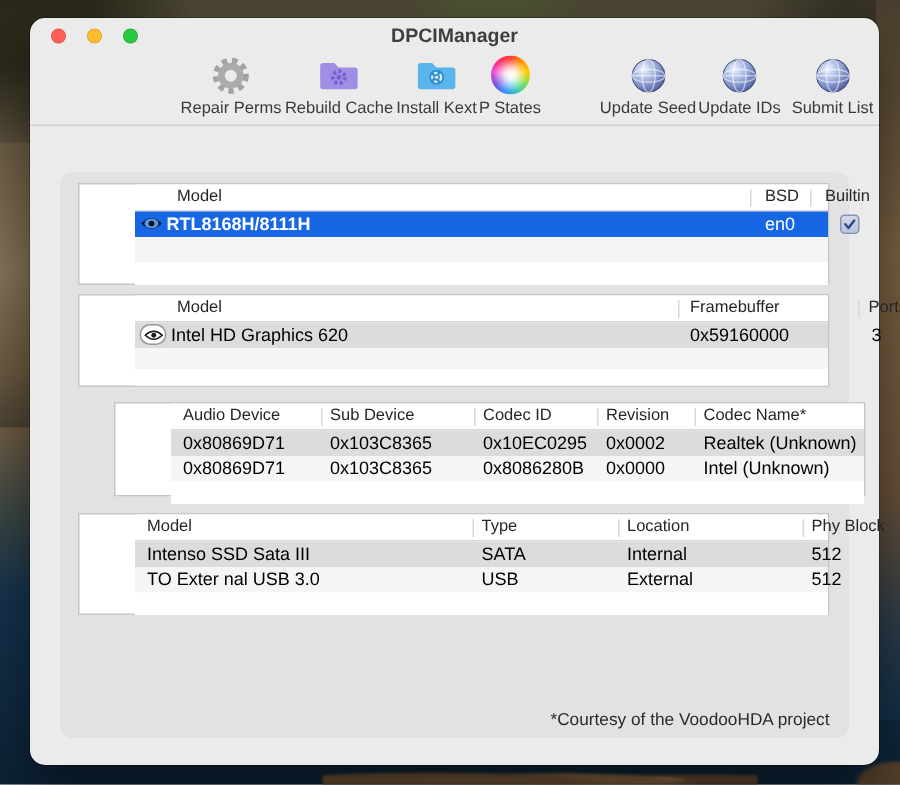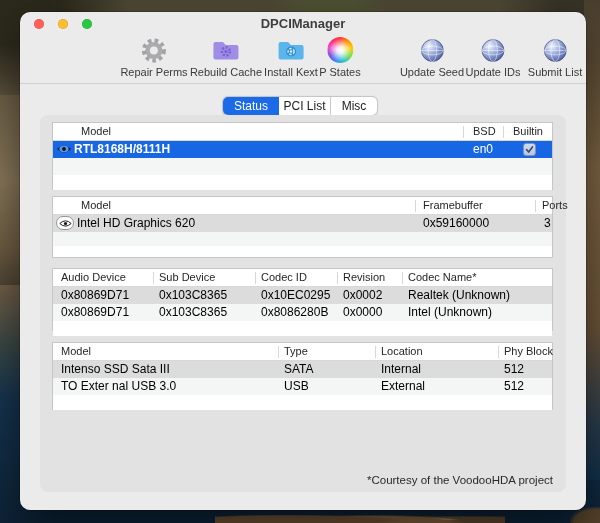--- a/index.html
+++ b/index.html
@@ -58,40 +58,40 @@
     font-size:12px; color:#1c1c1c; border-right:1px solid #c9c9c9; cursor:default; }
   .seg:last-child { border-right:none; }
   .seg.selected { background:#1b6ae8; color:#ffffff; border-right:none; }
 
   
   .panel { position:absolute; left:20px; top:103px; width:526px; height:377px;
     background:#e2e2e2; border-radius:8px; }
 
   
   .table { position:absolute; left:32px; width:501px; background:#ffffff;
-    border:1px solid #c6c6c6; font-size:12px; color:#000; }
+    border:1px solid #c6c6c6; font-size:12px; color:#000;padding-left:37px; }
   .thead { position:relative; height:18px; border-bottom:1px solid #d8d8d8; background:#ffffff; }
   .h { position:absolute; top:2px; font-size:11px; color:#262626; white-space:nowrap; }
   .vsep { position:absolute; top:3px; width:1px; height:12px; background:#d8d8d8; }
   .row { position:relative; height:17px; white-space:nowrap; }
   .row.sel-blue { background:#1766e3; color:#ffffff; }
   .row.sel-gray { background:#dcdcdc; }
   .row.alt { background:#f4f5f5; }
   .cell { position:absolute; top:1px; white-space:nowrap; }
   .bold { font-weight:700; }
   .eye-blue { position:absolute; left:3px; top:2px; width:16px; height:12px; }
   .eye-pill { position:absolute; left:3px; top:1px; width:18px; height:14px; background:#ffffff;
     border:1px solid #979797; border-radius:7px; display:flex; align-items:center; justify-content:center; }
   .checkbox { position:absolute; left:470px; top:2px; width:13px; height:13px; border-radius:3px;
     background:linear-gradient(#d3dae8,#b9c5db); border:1px solid #8494b5;
     display:flex; align-items:center; justify-content:center; }
 
   .t1 { top:110px; height:68px; }
   .t2 { top:184px; height:62px; }
-  .t3 { top:256px; height:63px; }
+  .t3 { top:256px; height:63px;margin-left:24px; }
   .t4 { top:330px; height:68px; }
   .t2 .row { height:17px; }
   .fill-white { background:#fff; }
 
   .footer { position:absolute; right:33px; top:462px; font-size:11.5px; color:#2a2a2a; }
 
   svg { display:block; }
 </style>
 </head>
 <body>
@@ -201,25 +201,20 @@
           <ellipse cx="12" cy="12" rx="10.5" ry="4.2" fill="none" stroke="rgba(255,255,255,.55)" stroke-width=".9"></ellipse>
           <ellipse cx="12" cy="12" rx="4.2" ry="10.5" fill="none" stroke="rgba(255,255,255,.55)" stroke-width=".9"></ellipse>
           <line x1="1.5" y1="12" x2="22.5" y2="12" stroke="rgba(255,255,255,.5)" stroke-width=".9"></line>
         </svg>
       </div>
       <div class="tb-label">Submit List</div>
     </div>
 
   </div>
 
-  <div class="tabbar">
-    <div class="seg selected" style="width:56px">Status</div>
-    <div class="seg" style="width:52px">PCI List</div>
-    <div class="seg" style="width:46px">Misc</div>
-  </div>
 
   <div class="panel"></div>
 
   <div class="table t1">
     <div class="thead">
       <span class="h" style="left:28px">Model</span>
       <span class="h" style="left:420px">BSD</span>
       <span class="h" style="left:460px">Builtin</span>
       <span class="vsep" style="left:410px"></span>
       <span class="vsep" style="left:450px"></span>

